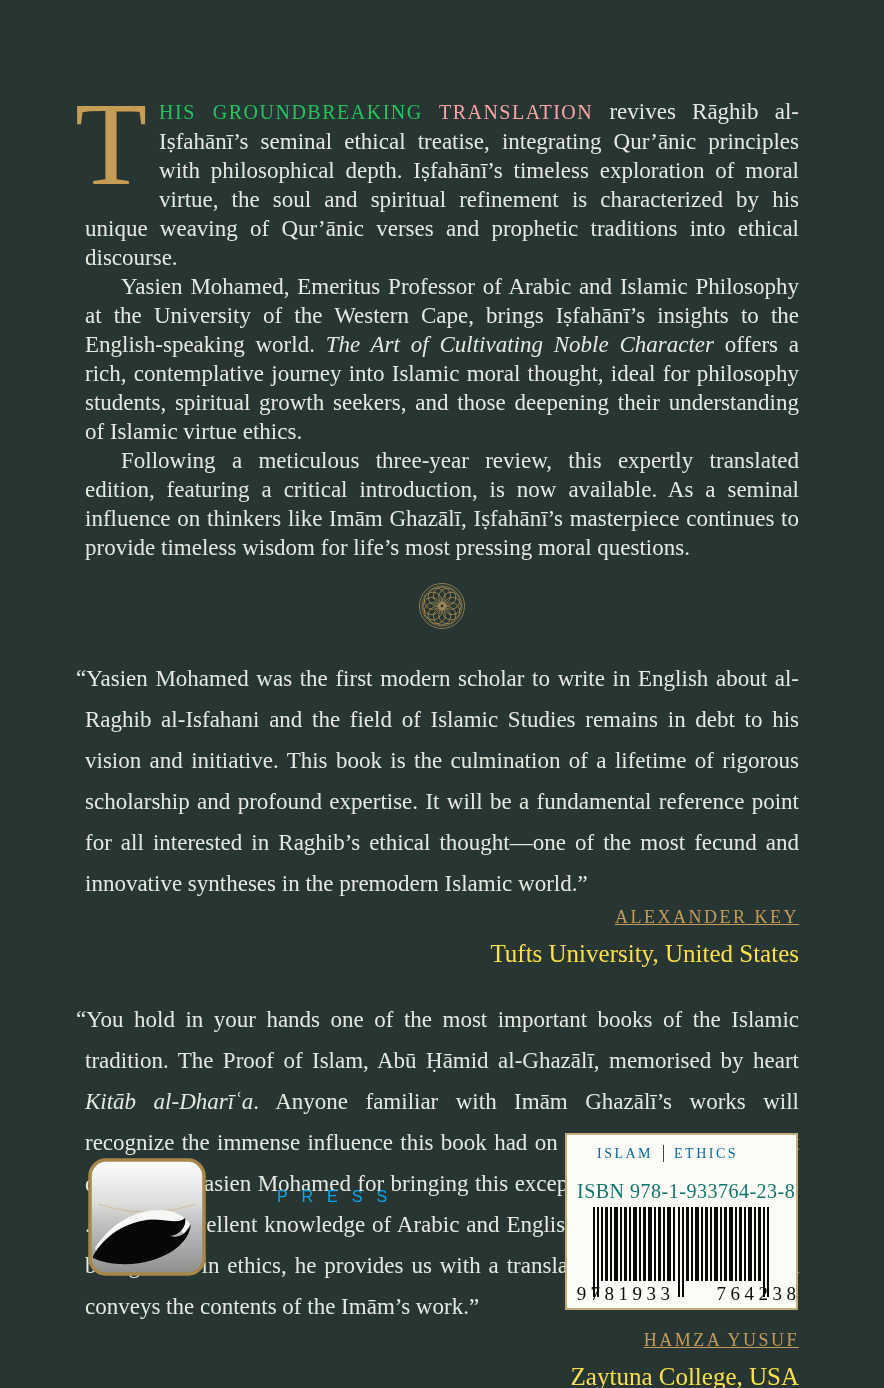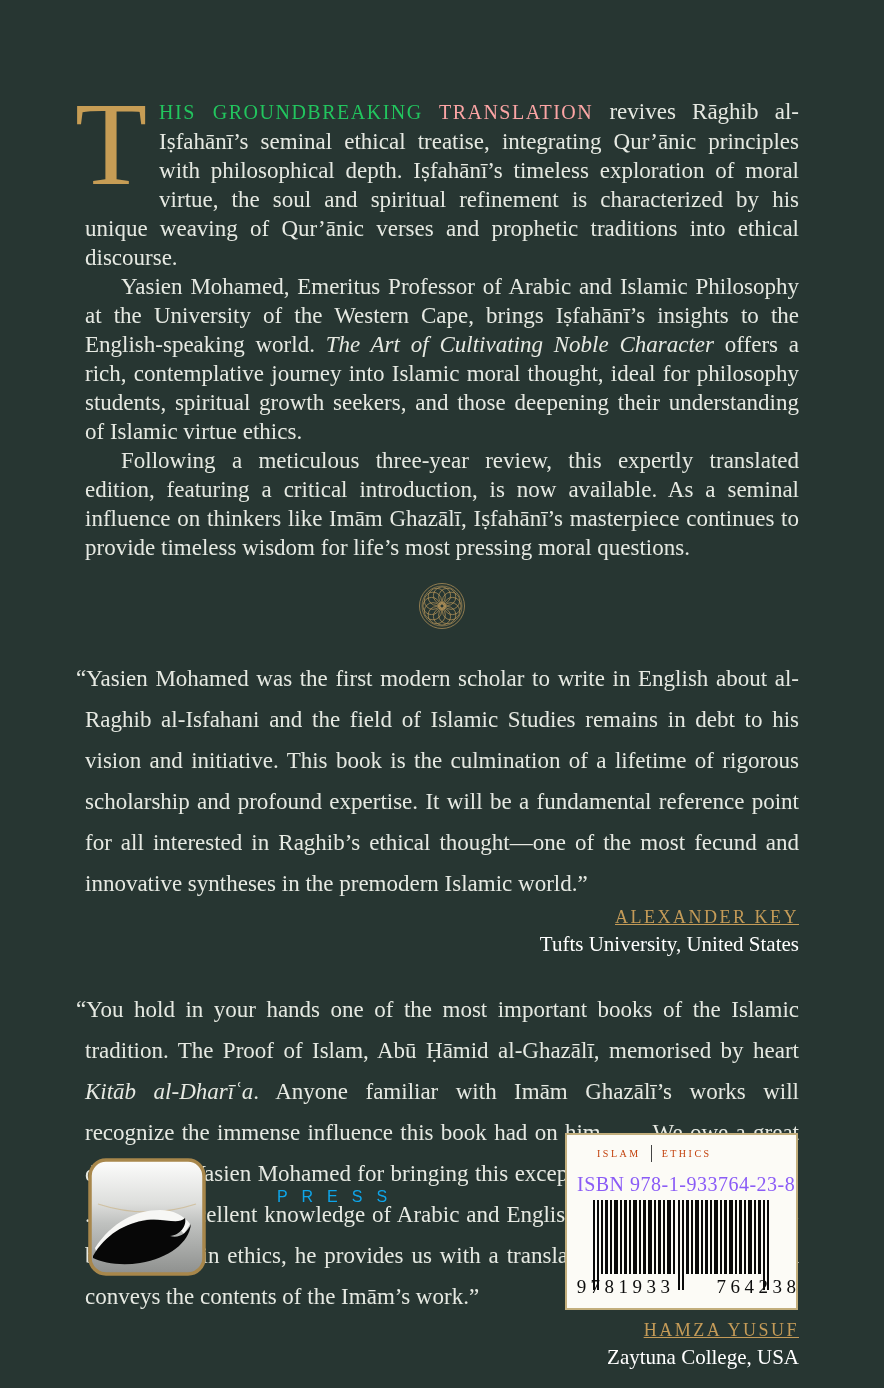--- a/index.html
+++ b/index.html
@@ -37,21 +37,21 @@
     margin:0;
   }
   .q2{margin-top:30px;}
   .attr{ text-align:right; margin:3px 0 0 0;}
   .attr-name{
     color:#c49b58;font-size:18px;letter-spacing:2.5px;
     font-family:"Liberation Serif",serif;
     text-decoration:underline;
   }
   .attr-aff{
-    color:#ffffff;font-size:21px;line-height:30px;margin-top:1px;
+    color:#fde047;font-size:25px;line-height:30px;margin-top:11px;
   }
   
   .logo{position:absolute;left:88px;top:1158px;width:118px;height:118px;}
   .brand{position:absolute;left:228px;top:1178px;width:210px;text-align:center;}
   .brand-script{
     font-family:"DejaVu Serif",serif;font-style:italic;
     font-size:36px;color:#c5a05e;white-space:nowrap;
   }
   .brand-press{
     margin-top:10px;
@@ -65,25 +65,25 @@
     font-size:17px;letter-spacing:6.5px;color:#bd9c62;
   }
   .barcode{
     position:absolute;left:565px;top:1133px;width:233px;height:177px;
     background:#fcfbf6;border:2px solid #c2ae7c;box-sizing:border-box;
     color:#141414;
   }
   .bc-inner{padding:7px 10px 0 10px;position:relative;}
   .bc-cat{
     margin:3px 0 0 20px;
-    font-size:10px;letter-spacing:2.5px;color:#c2410c;
+    font-size:14px;letter-spacing:2.5px;color:#0369a1;
     display:flex;align-items:center;
   }
   .bc-sep{display:inline-block;width:1px;height:17px;background:#444;margin:0 10px;}
-  .bc-isbn{margin-top:11px;font-size:20px;text-align:center;letter-spacing:0.5px;color:#8b5cf6;white-space:nowrap;}
+  .bc-isbn{margin-top:18px;font-size:20px;text-align:center;letter-spacing:0.5px;color:#0f766e;white-space:nowrap;}
   .bc-bars{display:block;margin:4px auto 0 auto;}
   .bc-digits{position:relative;width:206px;margin:-16px auto 0 auto;height:22px;font-size:19px;color:#0d0d0d;}
   .bc-digits span{position:absolute;top:0;text-align:center;}
   .d-lead{left:-4px;width:14px;}
   .d-left{left:12px;width:74px;letter-spacing:4.5px;}
   .d-right{left:110px;width:76px;letter-spacing:4.5px;margin-left:28px;}
 </style>
 </head>
 <body>
 

